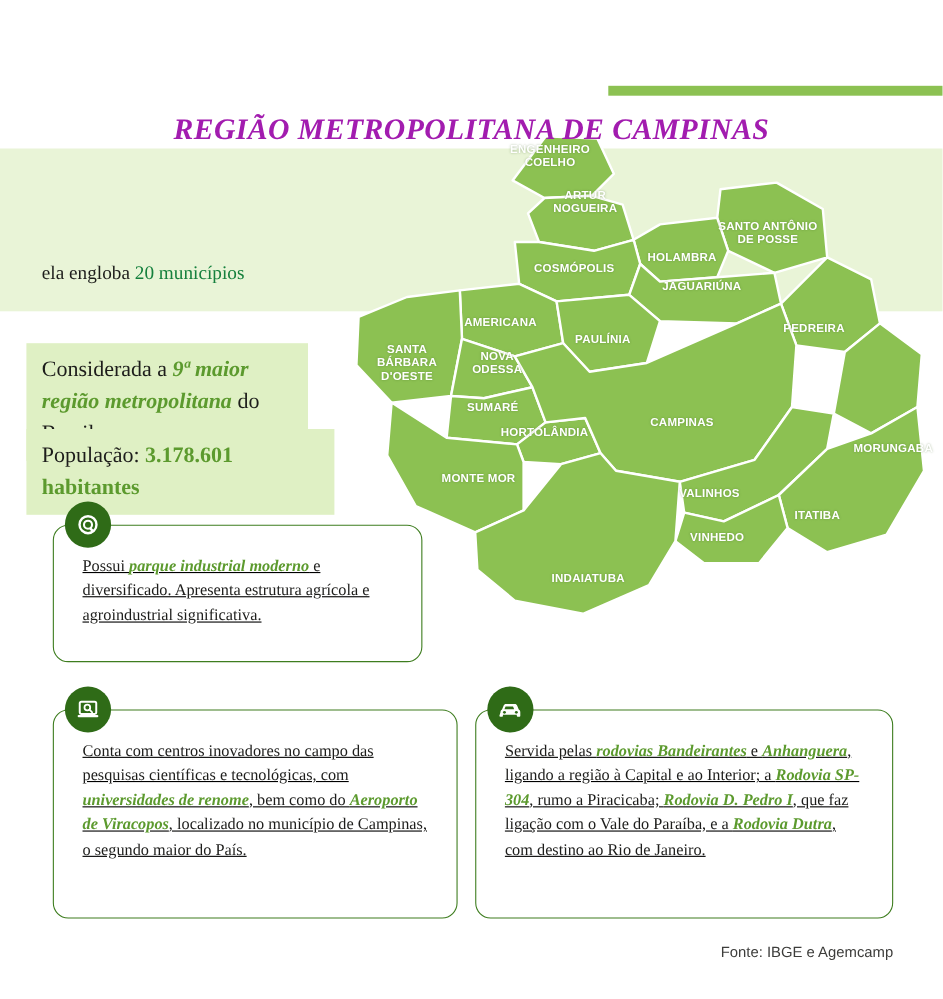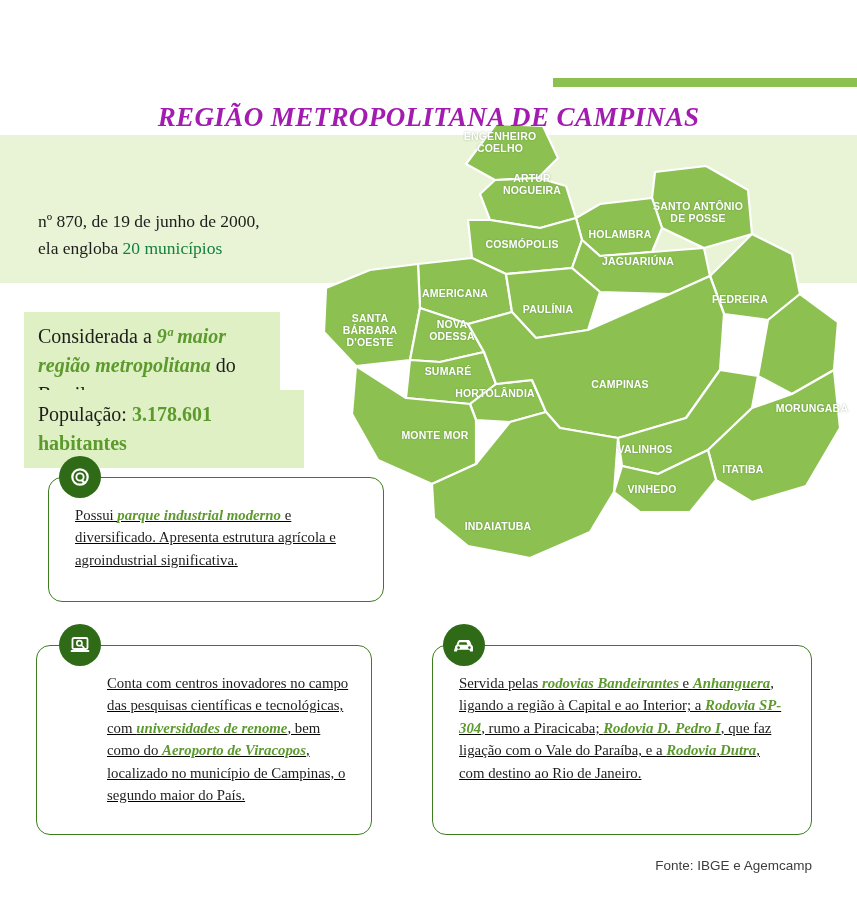--- a/index.html
+++ b/index.html
@@ -115,21 +115,21 @@
     line-height: 1.52;
     color: #1d1d1b;
     padding: 26px 22px 18px 26px;
   }
   .card-body b {
     color: #5c9a2e;
     font-weight: bold;
     font-style: italic;
   }
   .card-industry { left: 48px; top: 477px; width: 336px; height: 125px; }
-  .card-research { left: 36px; top: 645px; width: 336px; height: 190px; padding-left: 44px; }
+  .card-research { left: 48px; top: 645px; width: 368px; height: 190px; }
   .card-roads    { left: 432px; top: 645px; width: 380px; height: 190px; }
 
   .icon-badge {
     position: absolute;
     width: 42px;
     height: 42px;
     border-radius: 50%;
     background: #2f6b17;
     display: flex;
     align-items: center;
@@ -179,21 +179,21 @@
 
 <div class="title-underline"></div>
 <div class="title-wrap">
   <div class="title-text">REGIÃO METROPOLITANA DE CAMPINAS</div>
 </div>
 
 <div class="banner"></div>
 
 <div class="info-lead">
   <br>
-  <span>nº 870, de 19 de junho de 2000,</span><br>
+  <br>
   <span>ela engloba </span><b>20 municípios</b>
 </div>
 
 <div class="chip chip-rank">
   <span>Considerada a </span><em>9ª maior região metropolitana</em><span> do Brasil</span>
 </div>
 <div class="chip chip-pop">
   <span>População: </span><b>3.178.601 habitantes</b>
 </div>
 
@@ -262,21 +262,21 @@
       <div class="map-label" style="left: 82px; top: 210px; width: 140px; position: absolute;">NOVA
 ODESSA</div>
       <div class="map-label" style="left: 78px; top: 257px; width: 140px; position: absolute;">SUMARÉ</div>
       <div class="map-label" style="left: 250px; top: 270px; width: 140px; position: absolute;">CAMPINAS</div>
       <div class="map-label" style="left: 125px; top: 279px; width: 140px; position: absolute;">HORTOLÂNDIA</div>
       <div class="map-label" style="left: 442px; top: 294px; width: 140px; position: absolute;">MORUNGABA</div>
       <div class="map-label" style="left: 65px; top: 321px; width: 140px; position: absolute;">MONTE MOR</div>
       <div class="map-label" style="left: 275px; top: 335px; width: 140px; position: absolute;">VALINHOS</div>
       <div class="map-label" style="left: 373px; top: 355px; width: 140px; position: absolute; text-align: center;">ITATIBA</div>
       <div class="map-label" style="left: 282px; top: 375px; width: 140px; position: absolute;">VINHEDO</div>
-      <div class="map-label" style="left: 128px; top: 412px; width: 140px; position: absolute;">INDAIATUBA</div>
+      <div class="map-label" style="left: 128px; top: 412px; width: 140px; position: absolute; text-align: right;">INDAIATUBA</div>
     </div>
 </div>
 
 <div class="icon-badge badge-industry">
   <svg width="24" height="24" viewBox="0 0 24 24" aria-hidden="true">
     <path d="M12 3.2a8.8 8.8 0 1 0 0 17.6 8.8 8.8 0 0 0 0-17.6Zm0 2.2a6.6 6.6 0 0 1 6.6 6.6 6.6 6.6 0 0 1-6.6 6.6 6.6 6.6 0 0 1-6.6-6.6A6.6 6.6 0 0 1 12 5.4Z" fill="#ffffff"></path>
     <path d="M12 7.4a4.6 4.6 0 1 0 0 9.2 4.6 4.6 0 0 0 0-9.2Zm0 1.9a2.7 2.7 0 1 1 0 5.4 2.7 2.7 0 0 1 0-5.4Z" fill="#ffffff"></path>
     <path d="M14.6 14.4l3.4 3.4-1.6 1.6-3.4-3.4z" fill="#ffffff"></path>
   </svg>
 </div>

